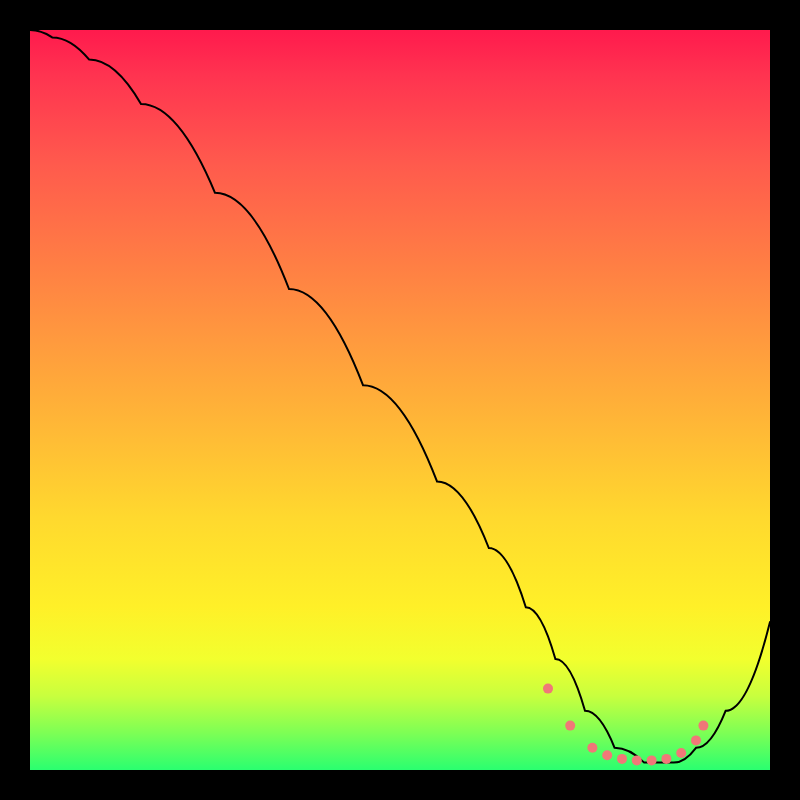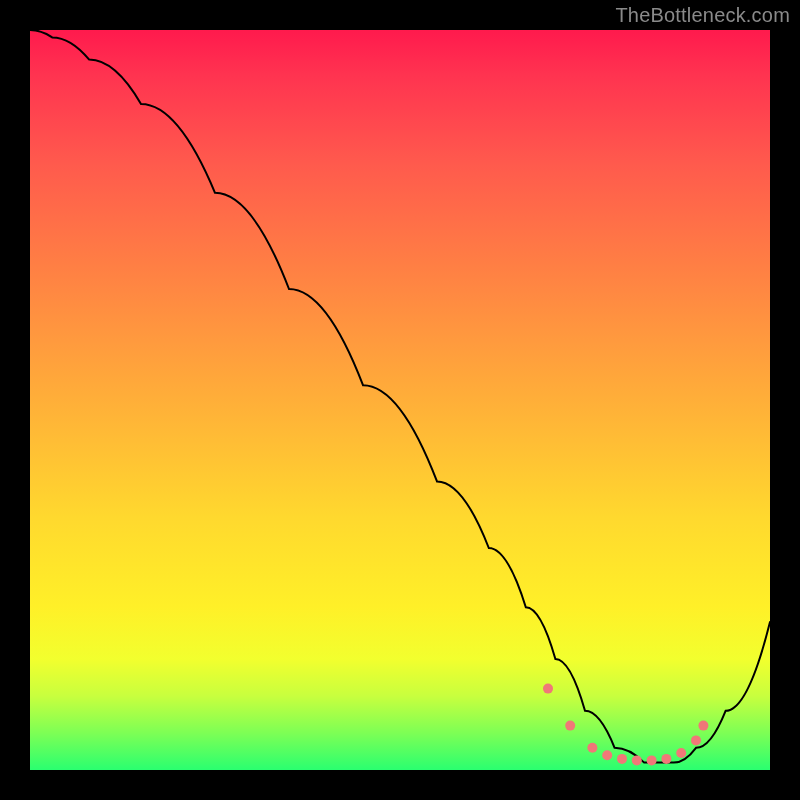--- a/index.html
+++ b/index.html
@@ -77,14 +77,13 @@
           <circle cx="592" cy="728.9" r="5" fill="#f07878"></circle>
           <circle cx="606.8" cy="730.38" r="5" fill="#f07878"></circle>
           <circle cx="621.6" cy="730.38" r="5" fill="#f07878"></circle>
           <circle cx="636.4" cy="728.9" r="5" fill="#f07878"></circle>
           <circle cx="651.2" cy="722.98" r="5" fill="#f07878"></circle>
           <circle cx="666" cy="710.4" r="5" fill="#f07878"></circle>
           <circle cx="673.4" cy="695.6" r="5" fill="#f07878"></circle>
         </g>
     </svg>
   </div>
-  <div class="watermark">TheBottleneck.com</div>
 </div>
 
 </body></html>

